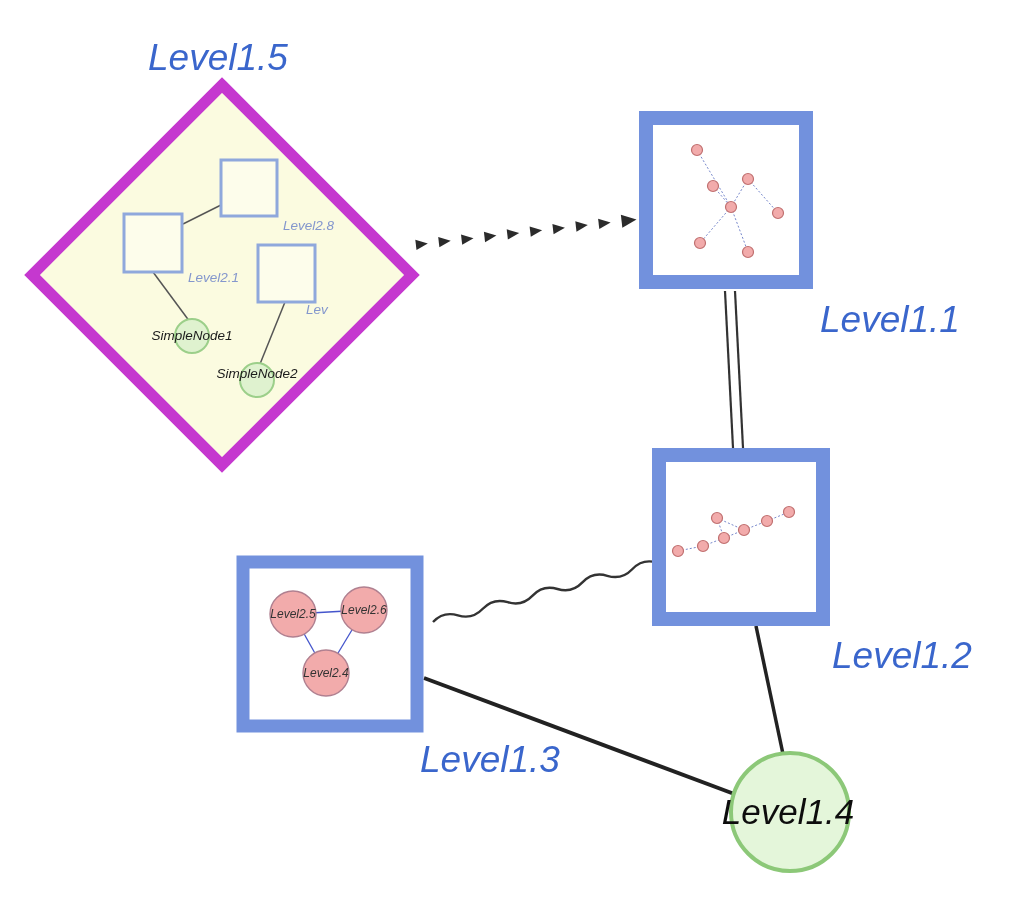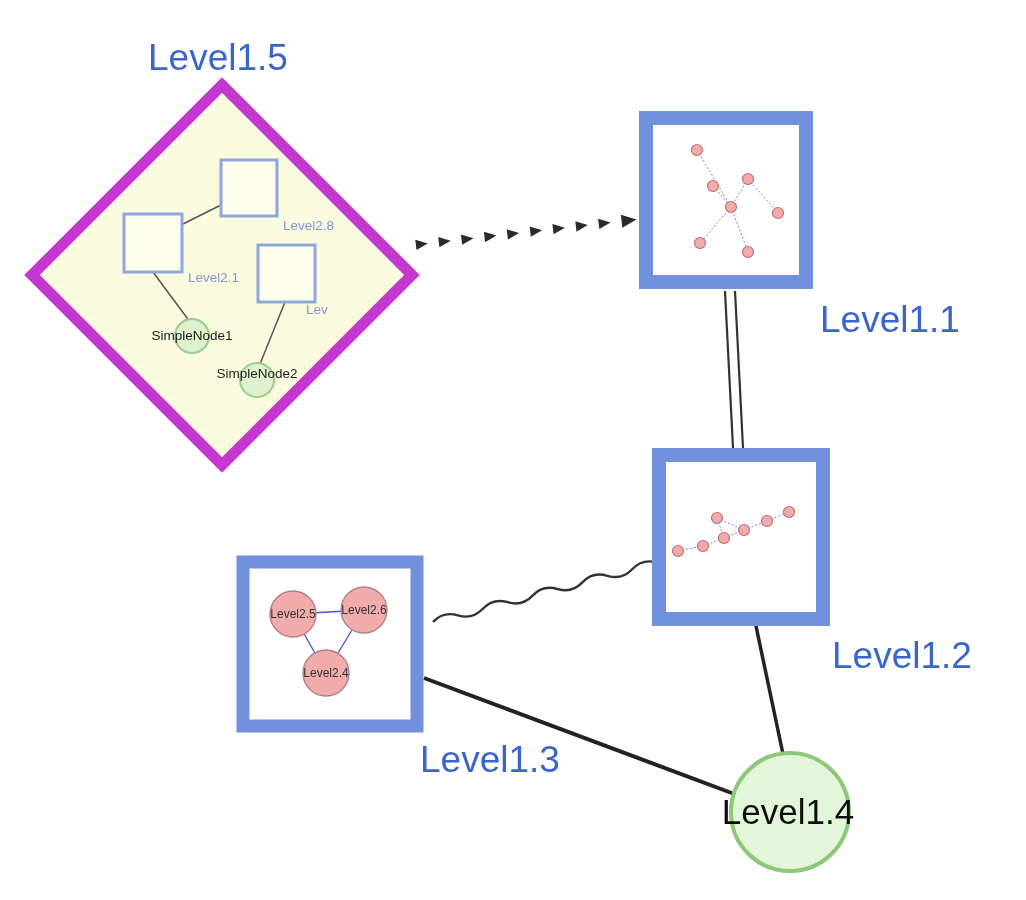--- a/index.html
+++ b/index.html
@@ -1,16 +1,16 @@
 <!DOCTYPE html>
 <html><head>
 <meta charset="utf-8">
 <style>
   html,body { margin:0; padding:0; background:#ffffff; }
-  .canvas { position:relative; width:1026px; height:900px; background:#ffffff; overflow:hidden; }
+  .canvas { position:relative; width:1026px; height:900px; background:#ffffff; overflow:hidden;font-style:italic; }
   svg { display:block; }
   text { user-select:none; }
   .big-label   { font-family:"Liberation Sans",sans-serif; font-size:37px; fill:#3a66cc; }
   .big-black   { font-family:"Liberation Sans",sans-serif; font-size:35px; fill:#0d0d0d; }
   .slate-label { font-family:"Liberation Sans",sans-serif; font-size:13.5px; fill:#8497cd; }
   .dark-label  { font-family:"Liberation Sans",sans-serif; font-size:13.5px; fill:#1c1c1c; }
   .tiny-label  { font-family:"Liberation Sans",sans-serif; font-size:12px; fill:#333333; }
 </style>
 </head>
 <body>

